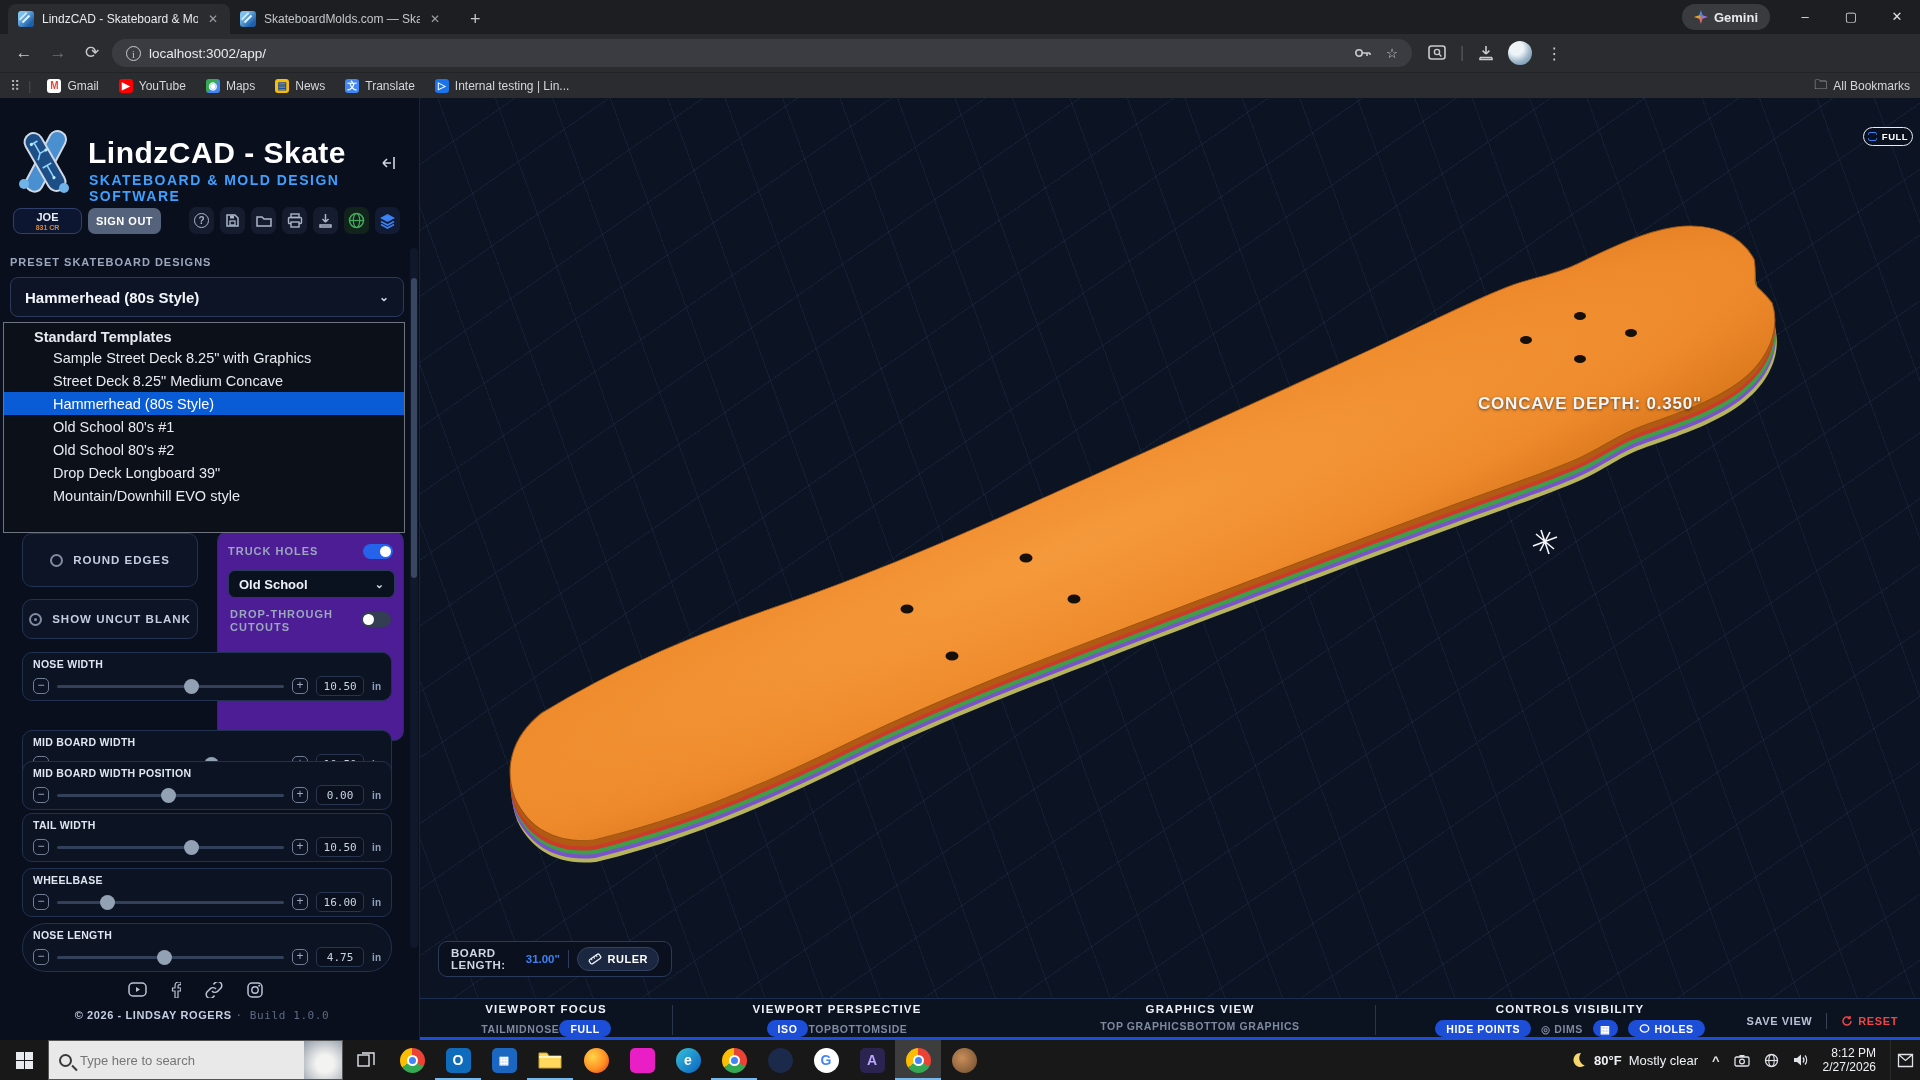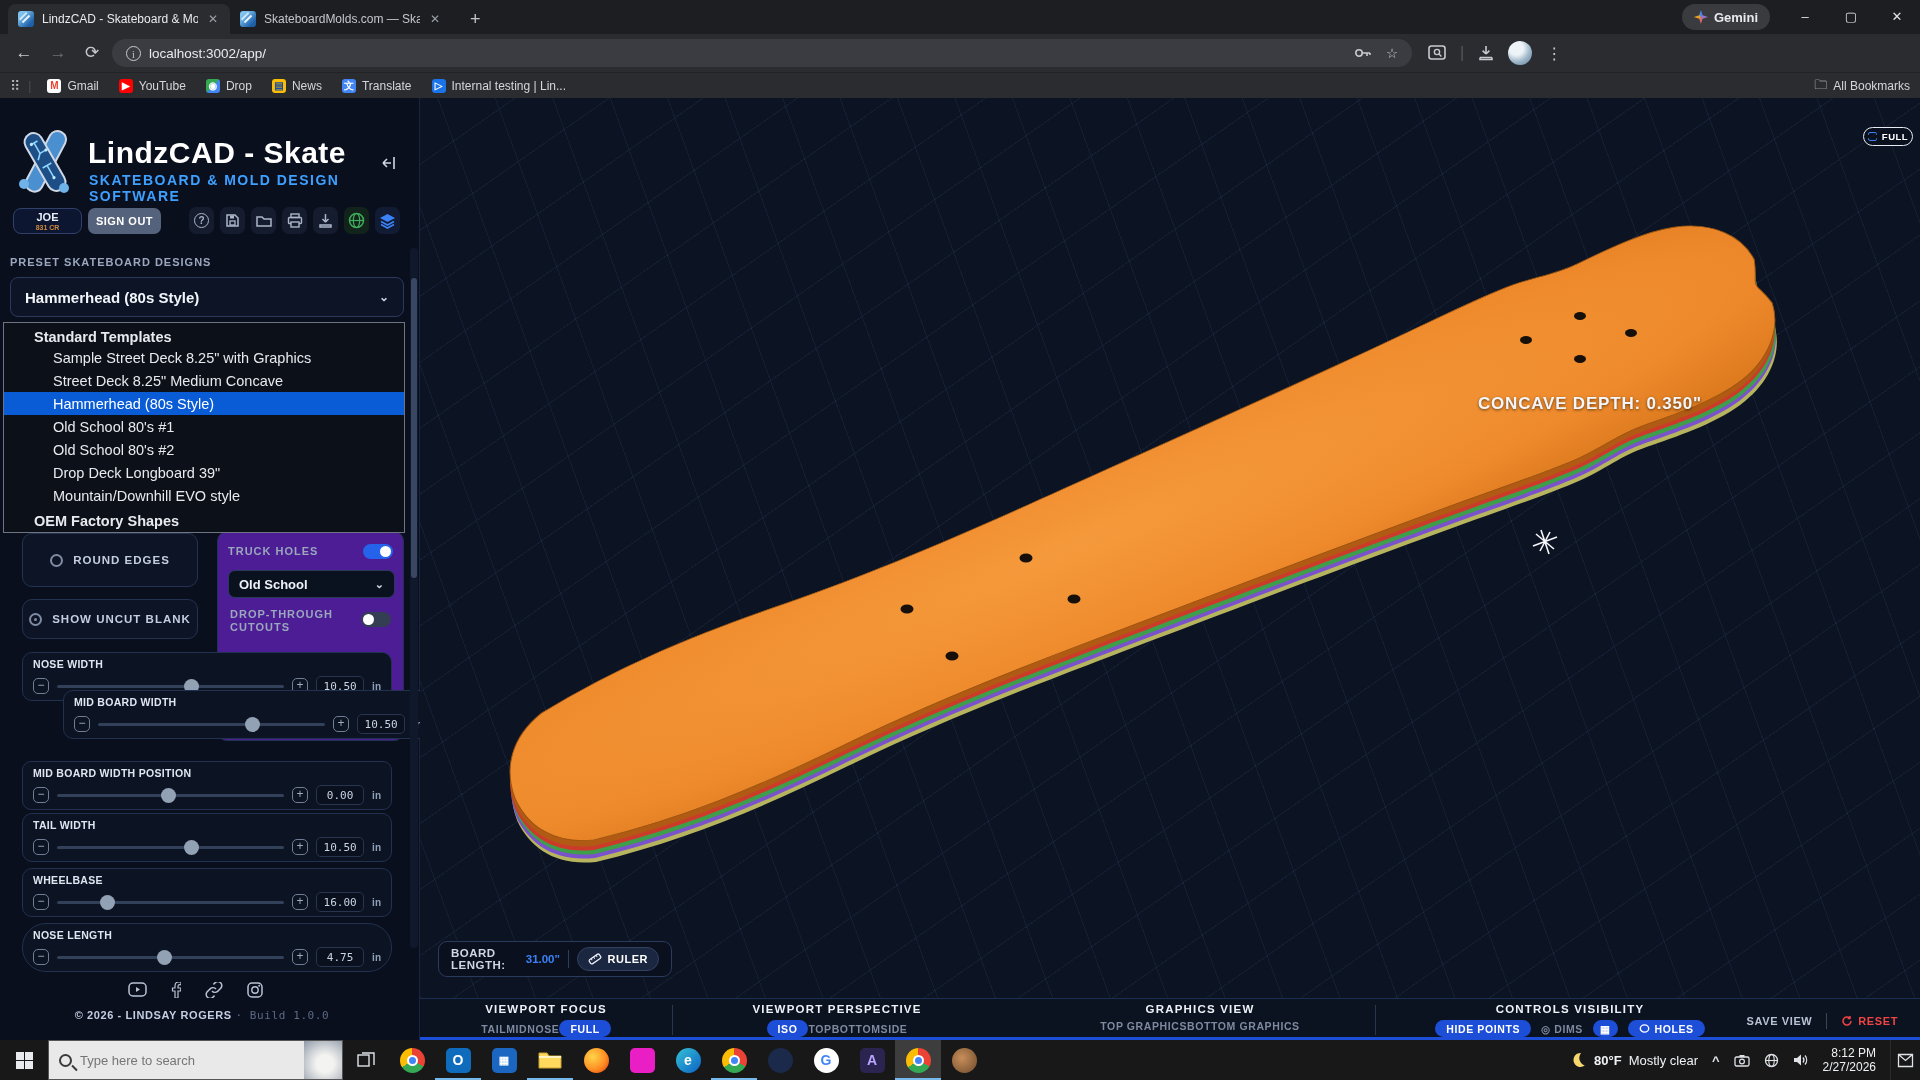--- a/index.html
+++ b/index.html
@@ -195,21 +195,21 @@
     <div class="bm">
         <i style="background:#fff;color:#ea4335;">M</i>
         <span>Gmail</span>
       </div>
     <div class="bm">
         <i style="background:#f00;">▶</i>
         <span>YouTube</span>
       </div>
     <div class="bm">
         <i style="background:linear-gradient(135deg,#34a853 50%,#4285f4 50%);">◉</i>
-        <span>Drop</span>
+        <span>Maps</span>
       </div>
     <div class="bm">
         <i style="background:#fbbc04;color:#174ea6;">▤</i>
         <span>News</span>
       </div>
     <div class="bm">
         <i style="background:#4285f4;">文</i>
         <span>Translate</span>
       </div>
     <div class="bm">
@@ -328,33 +328,33 @@
         <div class="sl-row">
           <span class="stepper">−</span>
           <span class="track">
               <span class="thumb" style="left: 59%;"></span>
             </span>
           <span class="stepper">+</span>
           <span class="valbox">10.50</span>
           <span class="unit">in</span>
         </div>
       </div>
-      <div class="slider-card" style="top:592px;margin-left:41px;">
+      <div class="slider-card" style="top:632px;">
         <div class="lab">MID BOARD WIDTH</div>
         <div class="sl-row">
           <span class="stepper">−</span>
           <span class="track">
               <span class="thumb" style="left: 68%;"></span>
             </span>
           <span class="stepper">+</span>
           <span class="valbox">10.50</span>
           <span class="unit">in</span>
         </div>
       </div>
-      <div class="slider-card" style="top:663px;border-radius:9px;">
+      <div class="slider-card" style="top:663px;">
         <div class="lab">MID BOARD WIDTH POSITION</div>
         <div class="sl-row">
           <span class="stepper">−</span>
           <span class="track">
               <span class="thumb" style="left: 49%;"></span>
             </span>
           <span class="stepper">+</span>
           <span class="valbox">0.00</span>
           <span class="unit">in</span>
         </div>
@@ -426,21 +426,20 @@
 
       <div class="popup">
         <div class="row group">Standard Templates</div>
         <div class="row">Sample Street Deck 8.25" with Graphics</div>
         <div class="row">Street Deck 8.25" Medium Concave</div>
         <div class="row sel">Hammerhead (80s Style)</div>
         <div class="row">Old School 80's #1</div>
         <div class="row">Old School 80's #2</div>
         <div class="row">Drop Deck Longboard 39"</div>
         <div class="row">Mountain/Downhill EVO style</div>
-        <div class="row group">OEM Factory Shapes</div>
       </div>
     </div>
 
     <div class="viewport">
       <svg width="1500" height="900" viewBox="0 0 1500 900">
         <defs>
           <path id="deck" d="M30 -88 C 120 -106 200 -106 300 -98 C 380 -92 460 -92 560 -96 C 640 -99 780 -104 900 -110 C 990 -114 1040 -120 1085 -119 C 1115 -118 1130 -110 1160 -112 C 1190 -114 1230 -118 1262 -108 C 1300 -96 1322 -64 1324 -30 C 1320 -10 1316 -6 1316 0 C 1316 6 1320 10 1324 30 C 1322 64 1300 96 1262 108 C 1230 118 1190 114 1160 112 C 1130 110 1115 118 1085 119 C 1040 120 990 114 900 110 C 780 104 640 99 560 96 C 460 92 380 92 300 98 C 200 106 120 106 30 88 C -8 74 -26 40 -27 0 C -26 -40 -8 -74 30 -88 Z"></path>
           <radialGradient id="topgrad" cx="45%" cy="40%" r="75%">
             <stop offset="0%" stop-color="#f59a3c"></stop>
             <stop offset="70%" stop-color="#ee8a2c"></stop>

